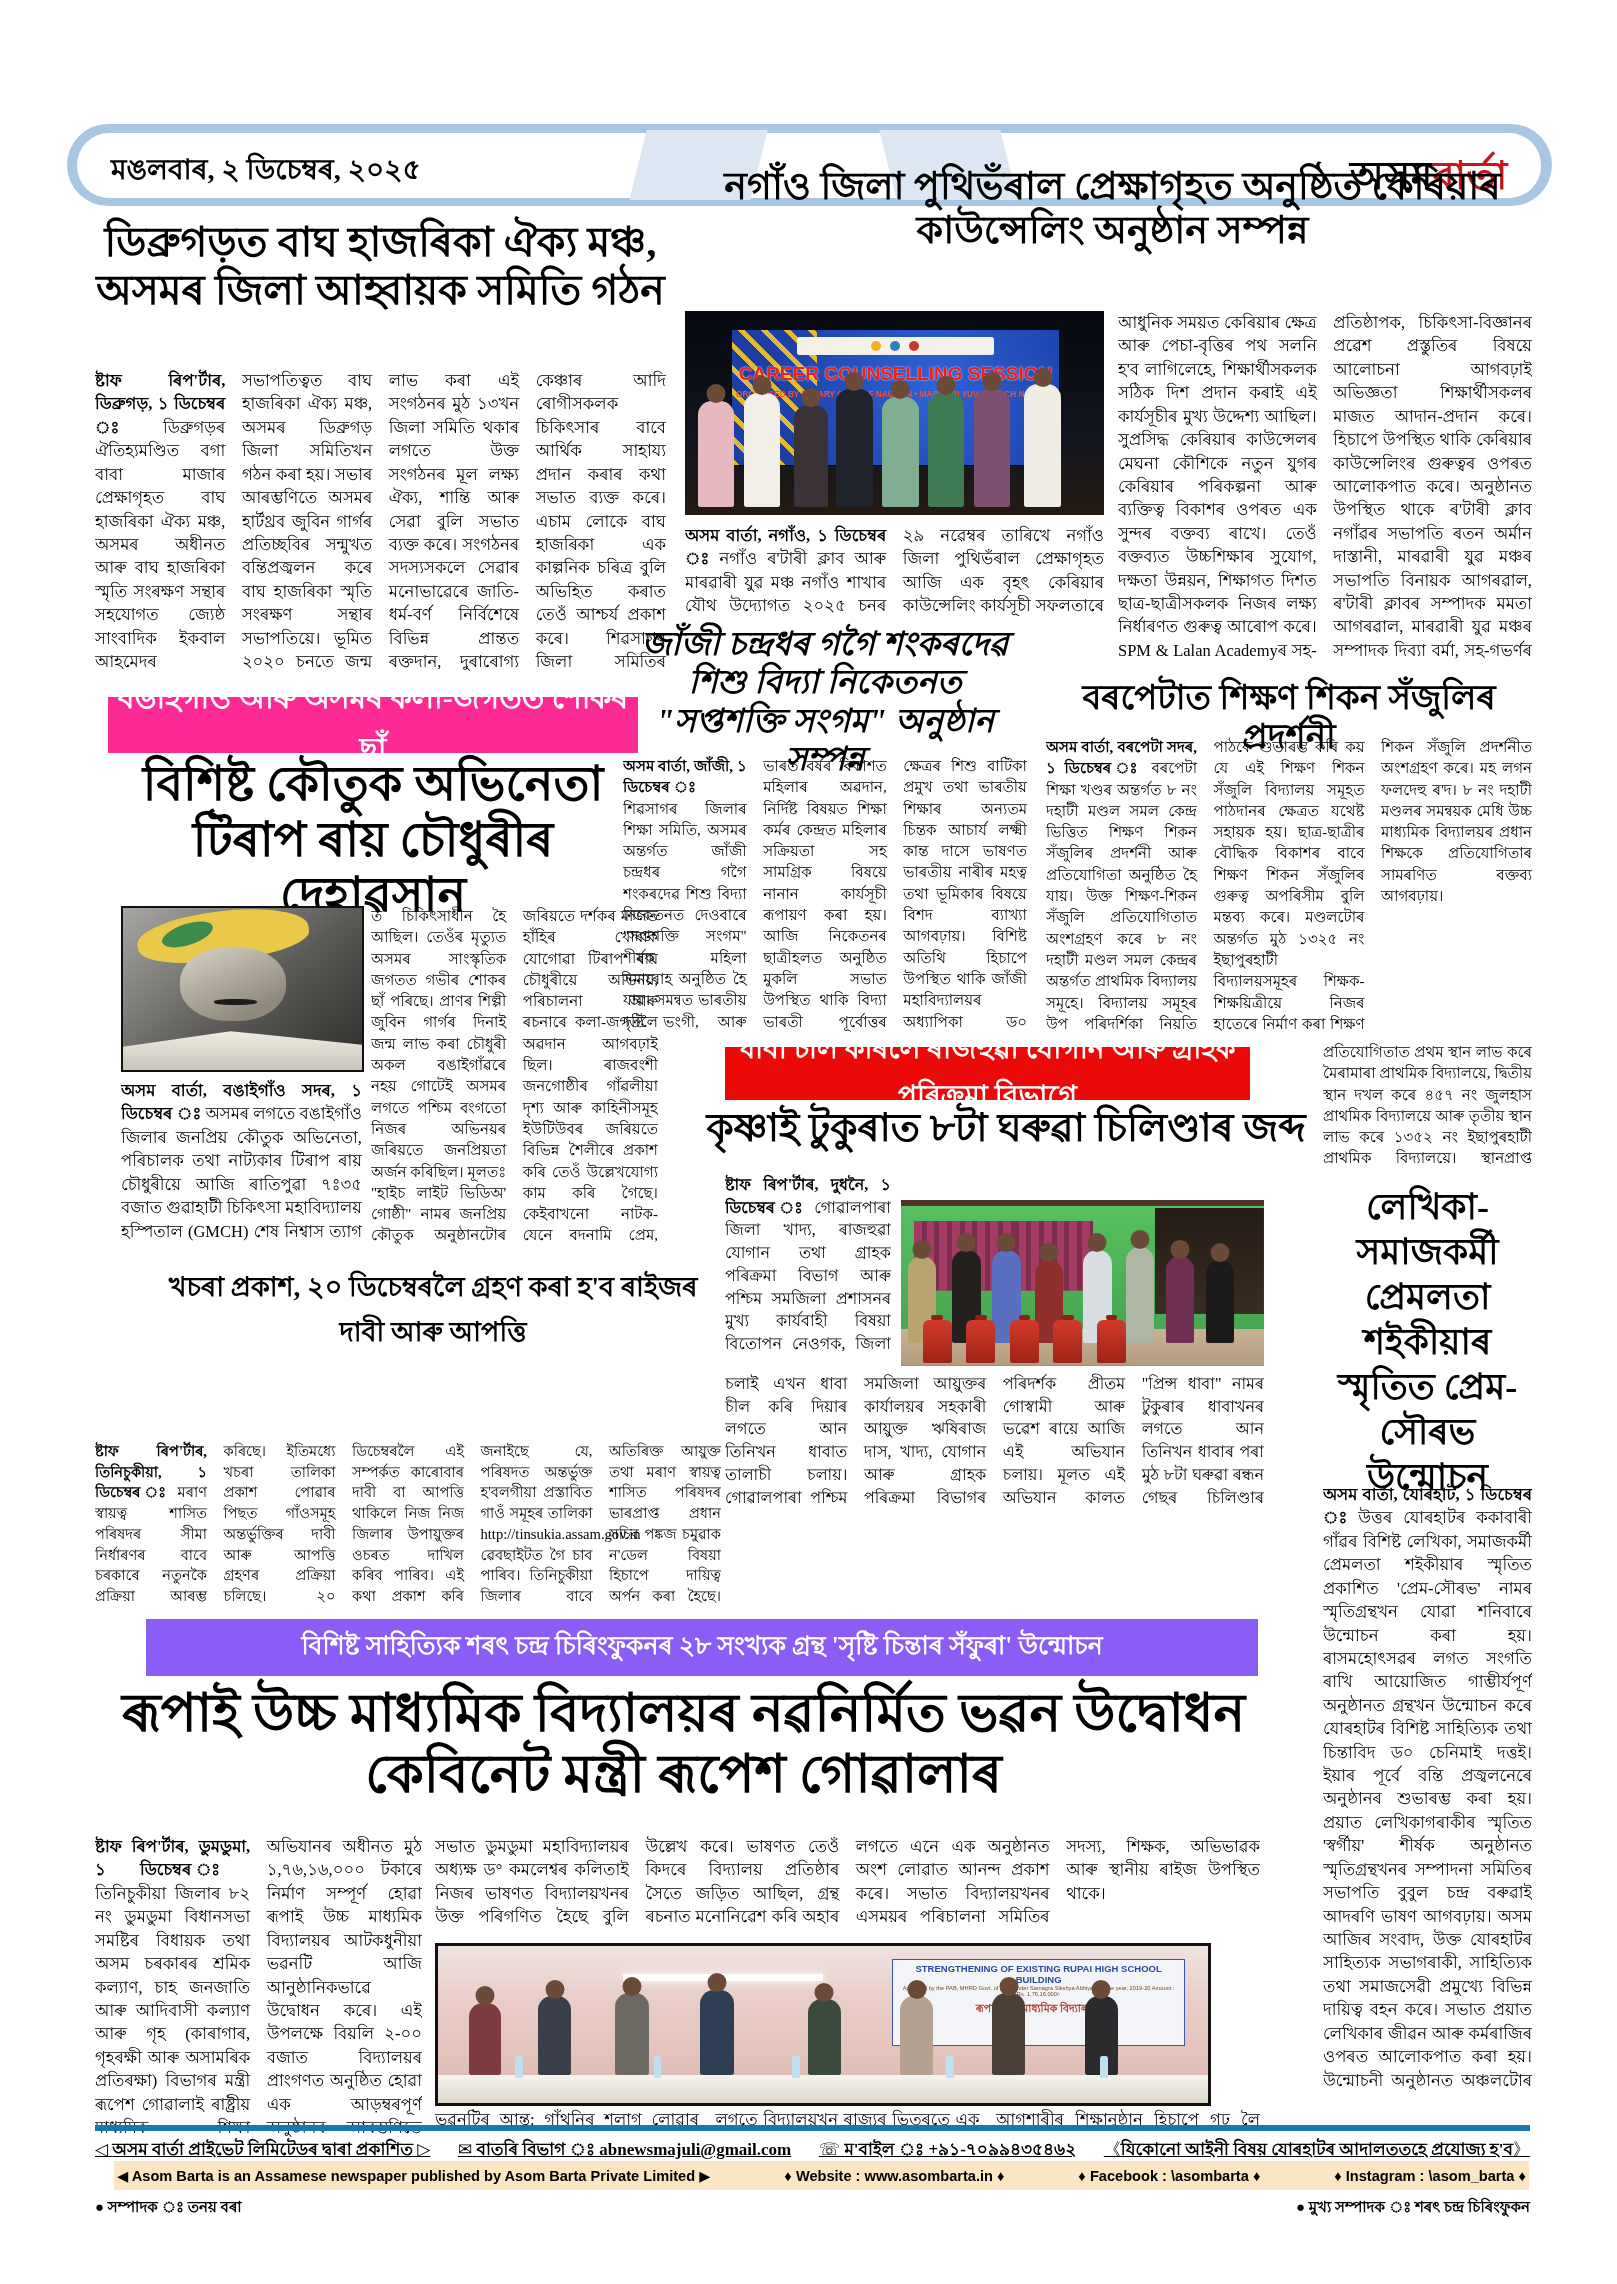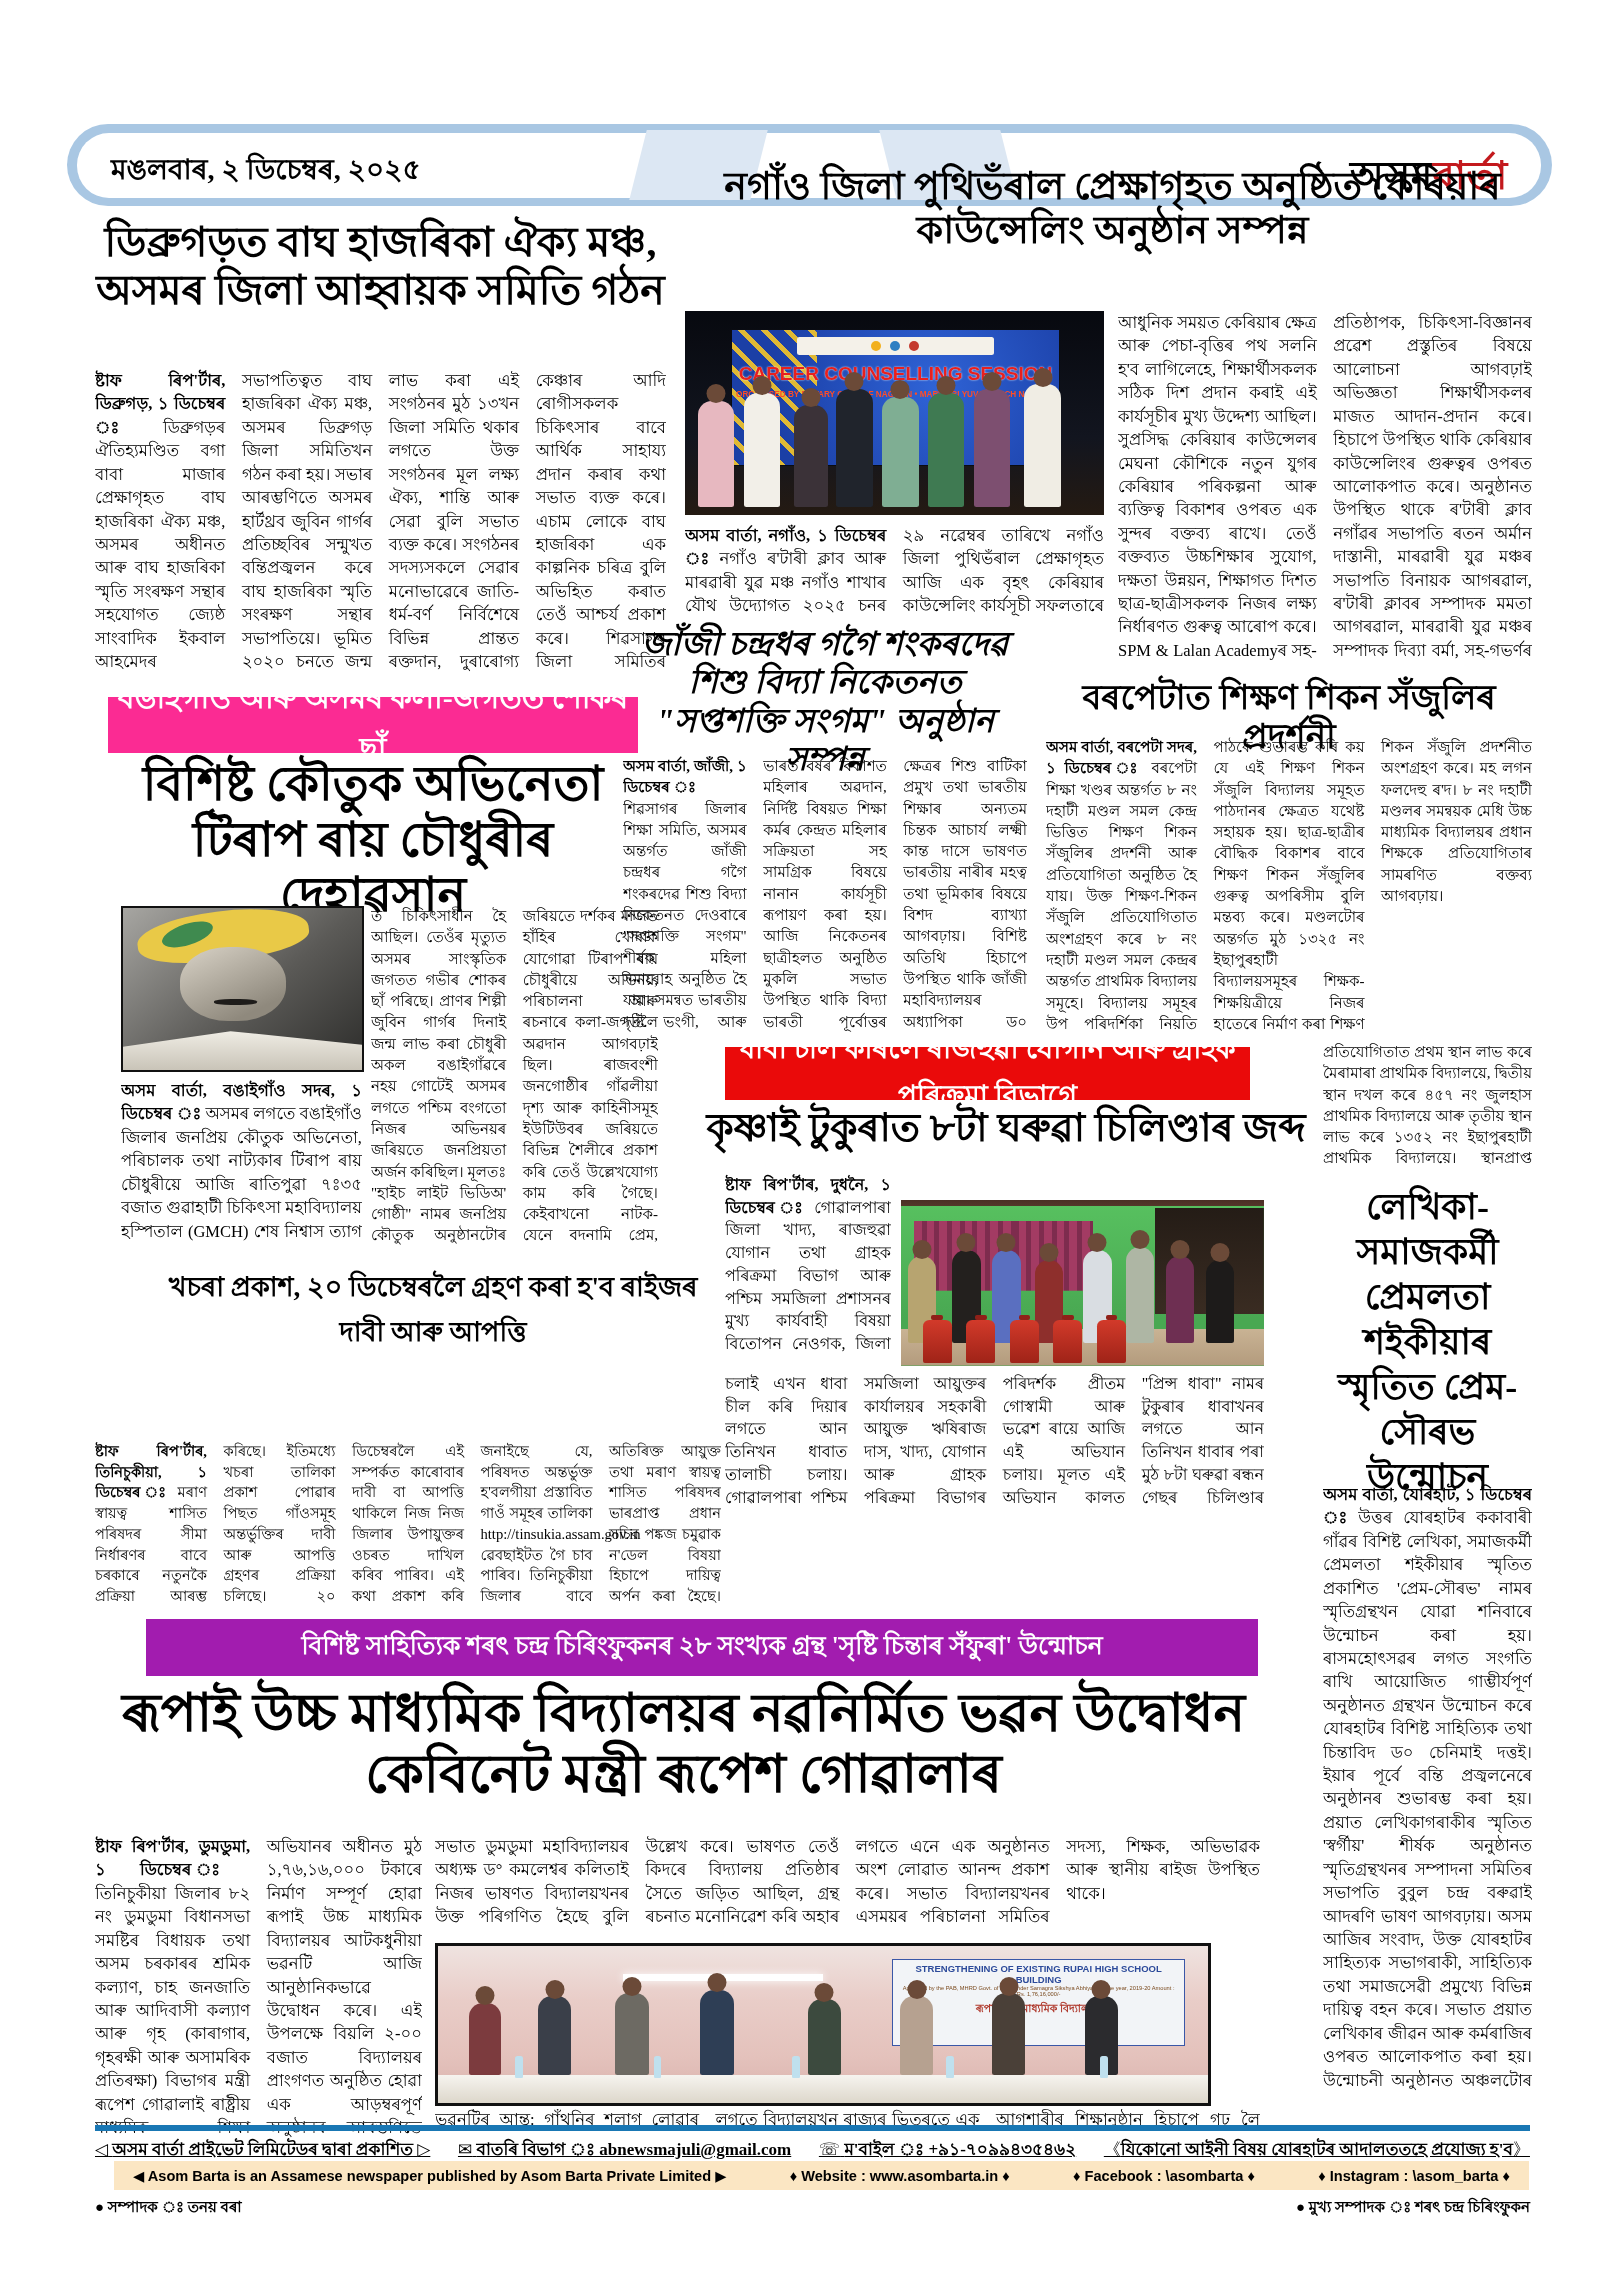--- a/index.html
+++ b/index.html
@@ -52,33 +52,33 @@
   #f-photo{left:901px;top:1200px;width:363px;height:166px;}
   #f-below{left:725px;top:1373px;width:539px;height:154px;column-count:4;font-size:16px;}
 
   #g-strap{left:145px;top:1266px;width:576px;font-size:27px;font-weight:bold;text-align:center;}
   #g-head{left:100px;top:1301px;width:620px;font-size:44px;}
   #g-body{left:95px;top:1441px;width:626px;height:183px;column-count:5;font-size:14.6px;}
 
   #h-head{left:1323px;top:1185px;width:209px;font-size:36px;line-height:1.25;}
   #h-body{left:1323px;top:1483px;width:209px;height:629px;column-count:1;}
 
-  #green-banner{left:146px;top:1619px;width:1112px;height:57px;background:#a21caf;font-size:25px;}
+  #green-banner{left:146px;top:1619px;width:1112px;height:57px;background:#8b5cf6;font-size:25px;}
   #i-head{left:107px;top:1683px;width:1153px;font-size:53px;}
   #i-left{left:95px;top:1835px;width:327px;height:308px;column-count:2;}
   #i-mid{left:435px;top:1835px;width:825px;height:105px;column-count:4;}
   #i-photo{left:435px;top:1943px;width:770px;height:157px;border:3.2px solid #111;}
   #i-bottom{left:435px;top:2108px;width:825px;height:38px;column-count:3;}
 
   
   #foot-rule{left:95px;top:2125px;width:1435px;height:6.3px;background:#1977b4;}
   #foot-row1{left:95px;top:2136px;width:1435px;display:flex;justify-content:space-between;align-items:center;
              font-size:17px;font-weight:bold;text-decoration:underline;}
   #foot-cream{left:114px;top:2161px;width:1415px;height:29px;background:#fbe6c3;display:flex;align-items:center;
-              justify-content:space-between;padding:0 19px;box-sizing:border-box;
+              justify-content:space-between;padding:0 3px;box-sizing:border-box;
               font-family:"Liberation Sans",sans-serif;font-size:14.6px;font-weight:bold;}
   #foot-eds{left:95px;top:2195px;width:1435px;display:flex;justify-content:space-between;font-size:15px;font-weight:bold;}
   .ico{font-weight:normal;}
 
   
   .photo{overflow:hidden;}
   #b-photo{background:linear-gradient(180deg,#07090f 0%,#12151f 62%,#241a12 100%);}
   .career-screen{position:absolute;left:11%;top:9%;width:78%;height:66%;
      background:radial-gradient(circle at 62% 42%,#2f63d6,#1b3fa6 75%);border:1.3px solid #0a0c12;}
   .career-stripes{position:absolute;left:0;top:0;width:26%;height:100%;

